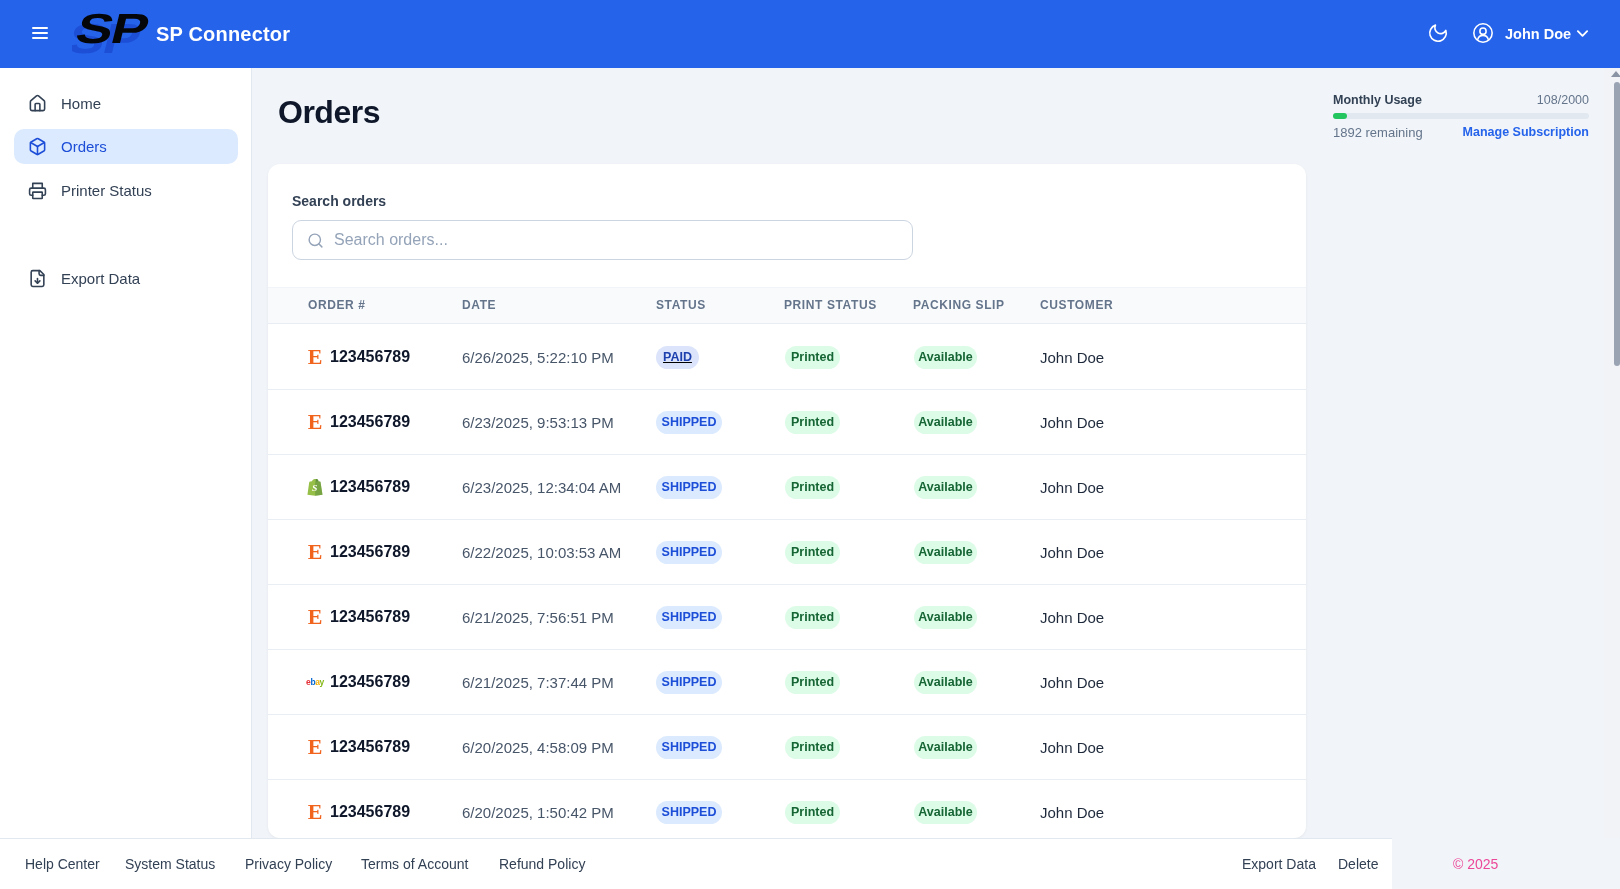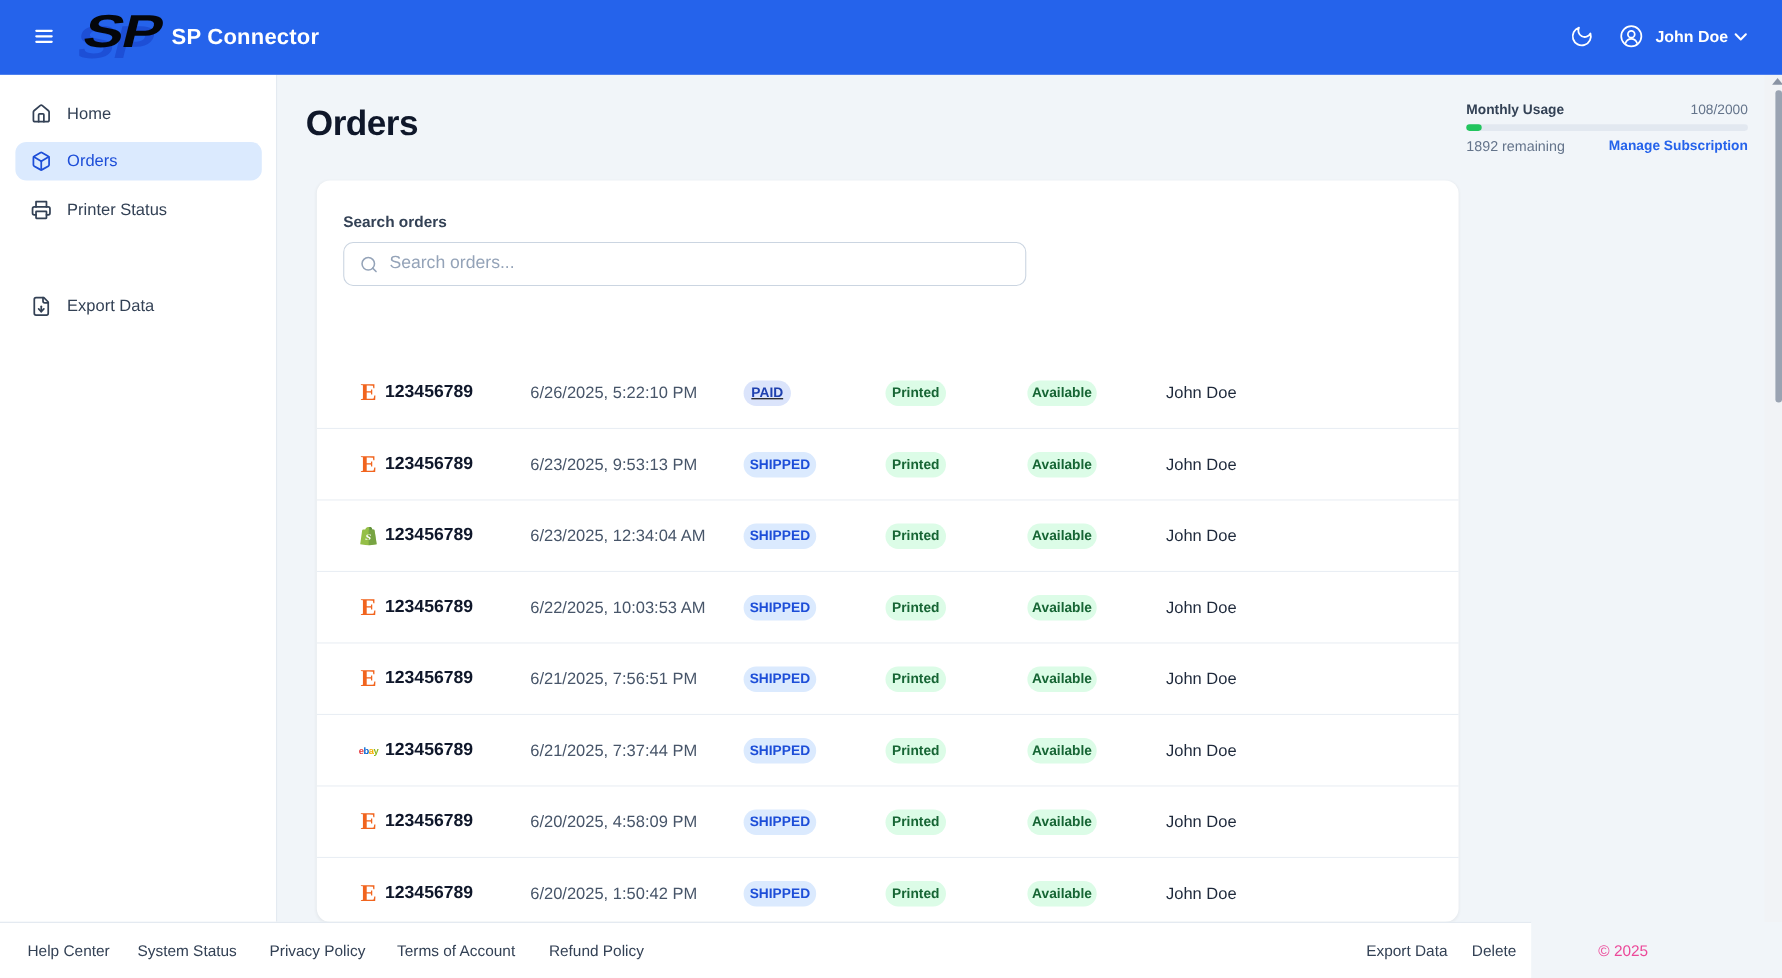--- a/index.html
+++ b/index.html
@@ -20,21 +20,21 @@
   .foot { position:absolute; left:0; top:838px; width:1392px; height:51px; background:#fff; border-top:1px solid #e2e8f0; z-index:20; }
   .flink { position:absolute; top:0; height:50px; line-height:50px; font-size:14px; color:#334155; }
   
   .h1 { position:absolute; left:278px; top:95.5px; font-size:32px; font-weight:bold; color:#0f172a; letter-spacing:-0.5px; line-height:1; }
   .usage { position:absolute; left:1333px; top:93px; width:256px; }
   .usage .row1 { display:flex; justify-content:space-between; font-size:12.5px; }
   .usage .bar { margin-top:6px; height:6px; background:#e2e8f0; border-radius:3px; position:relative; }
   .usage .fill { position:absolute; left:0; top:0; height:6px; width:14px; background:#22c55e; border-radius:3px; }
   .usage .row2 { margin-top:6px; display:flex; justify-content:space-between; font-size:13px; }
   
-  .card { position:absolute; left:288px; top:164px; width:1038px; height:674px; background:#fff; border-radius:12px; box-shadow:0 1px 3px rgba(0,0,0,.06); overflow:hidden; }
+  .card { position:absolute; left:268px; top:164px; width:1038px; height:674px; background:#fff; border-radius:12px; box-shadow:0 1px 3px rgba(0,0,0,.06); overflow:hidden; }
   .slabel { position:absolute; left:24px; top:29px; font-size:14px; font-weight:bold; color:#334155; }
   .sinput { position:absolute; left:24px; top:56px; width:621px; height:40px; border:1px solid #cbd5e1; border-radius:9px; background:#fff; }
   .sinput .ph { position:absolute; left:41px; top:0; line-height:38px; font-size:16px; color:#94a3b8; }
   .tools { position:absolute; top:64px; }
   
   .thead { position:absolute; left:0; top:123px; width:1308px; height:37px; background:#f8fafc; border-top:1px solid #f1f5f9; border-bottom:1px solid #e8edf3; }
   .th { position:absolute; top:0; height:34px; line-height:34px; font-size:12px; font-weight:bold; color:#64748b; letter-spacing:0.6px; }
   .trow { position:absolute; left:0; width:1308px; height:65px; border-bottom:1px solid #e9eef4; }
   .cell { position:absolute; top:0; height:64px; display:flex; align-items:center; }
   .onum { font-size:16px; font-weight:bold; color:#0f172a; }
@@ -154,20 +154,29 @@
         <path d="M19 6v14a2 2 0 0 1-2 2H7a2 2 0 0 1-2-2V6"></path>
         <path d="M8 6V4a2 2 0 0 1 2-2h4a2 2 0 0 1 2 2v2"></path>
         <line x1="10" y1="11" x2="10" y2="17"></line>
         <line x1="14" y1="11" x2="14" y2="17"></line>
       </svg>
     <svg class="abs" style="left:94px; top:3px;" width="20" height="20" viewBox="0 0 24 24" fill="none" stroke-linecap="round">
         <circle cx="12" cy="12" r="9.5" stroke="#e2e8f0" stroke-width="2.2"></circle>
         <path d="M12 2.5 a 9.5 9.5 0 1 1 -8.2 4.75" stroke="#2563eb" stroke-width="2.2"></path>
       </svg>
   </div>
+  <div class="thead" id="thead">
+      <div class="th" style="left:40px;">ORDER #</div>
+      <div class="th" style="left:194px;">DATE</div>
+      <div class="th" style="left:388px;">STATUS</div>
+      <div class="th" style="left:516px;">PRINT STATUS</div>
+      <div class="th" style="left:645px;">PACKING SLIP</div>
+      <div class="th" style="left:772px;">CUSTOMER</div>
+      <div class="th" style="left:1160px;">ACTIONS</div>
+    </div>
   <div id="rows">
       <div class="trow" style="top:161px;">
     <div class="cell" style="left:40px;">
           <span class="mk">
             <span class="etsy">E</span>
           </span>
           <span class="onum">123456789</span>
         </div>
     <div class="cell date" style="left:194px;">6/26/2025, 5:22:10 PM</div>
     <div class="cell" style="left:388px;text-decoration:underline;">

